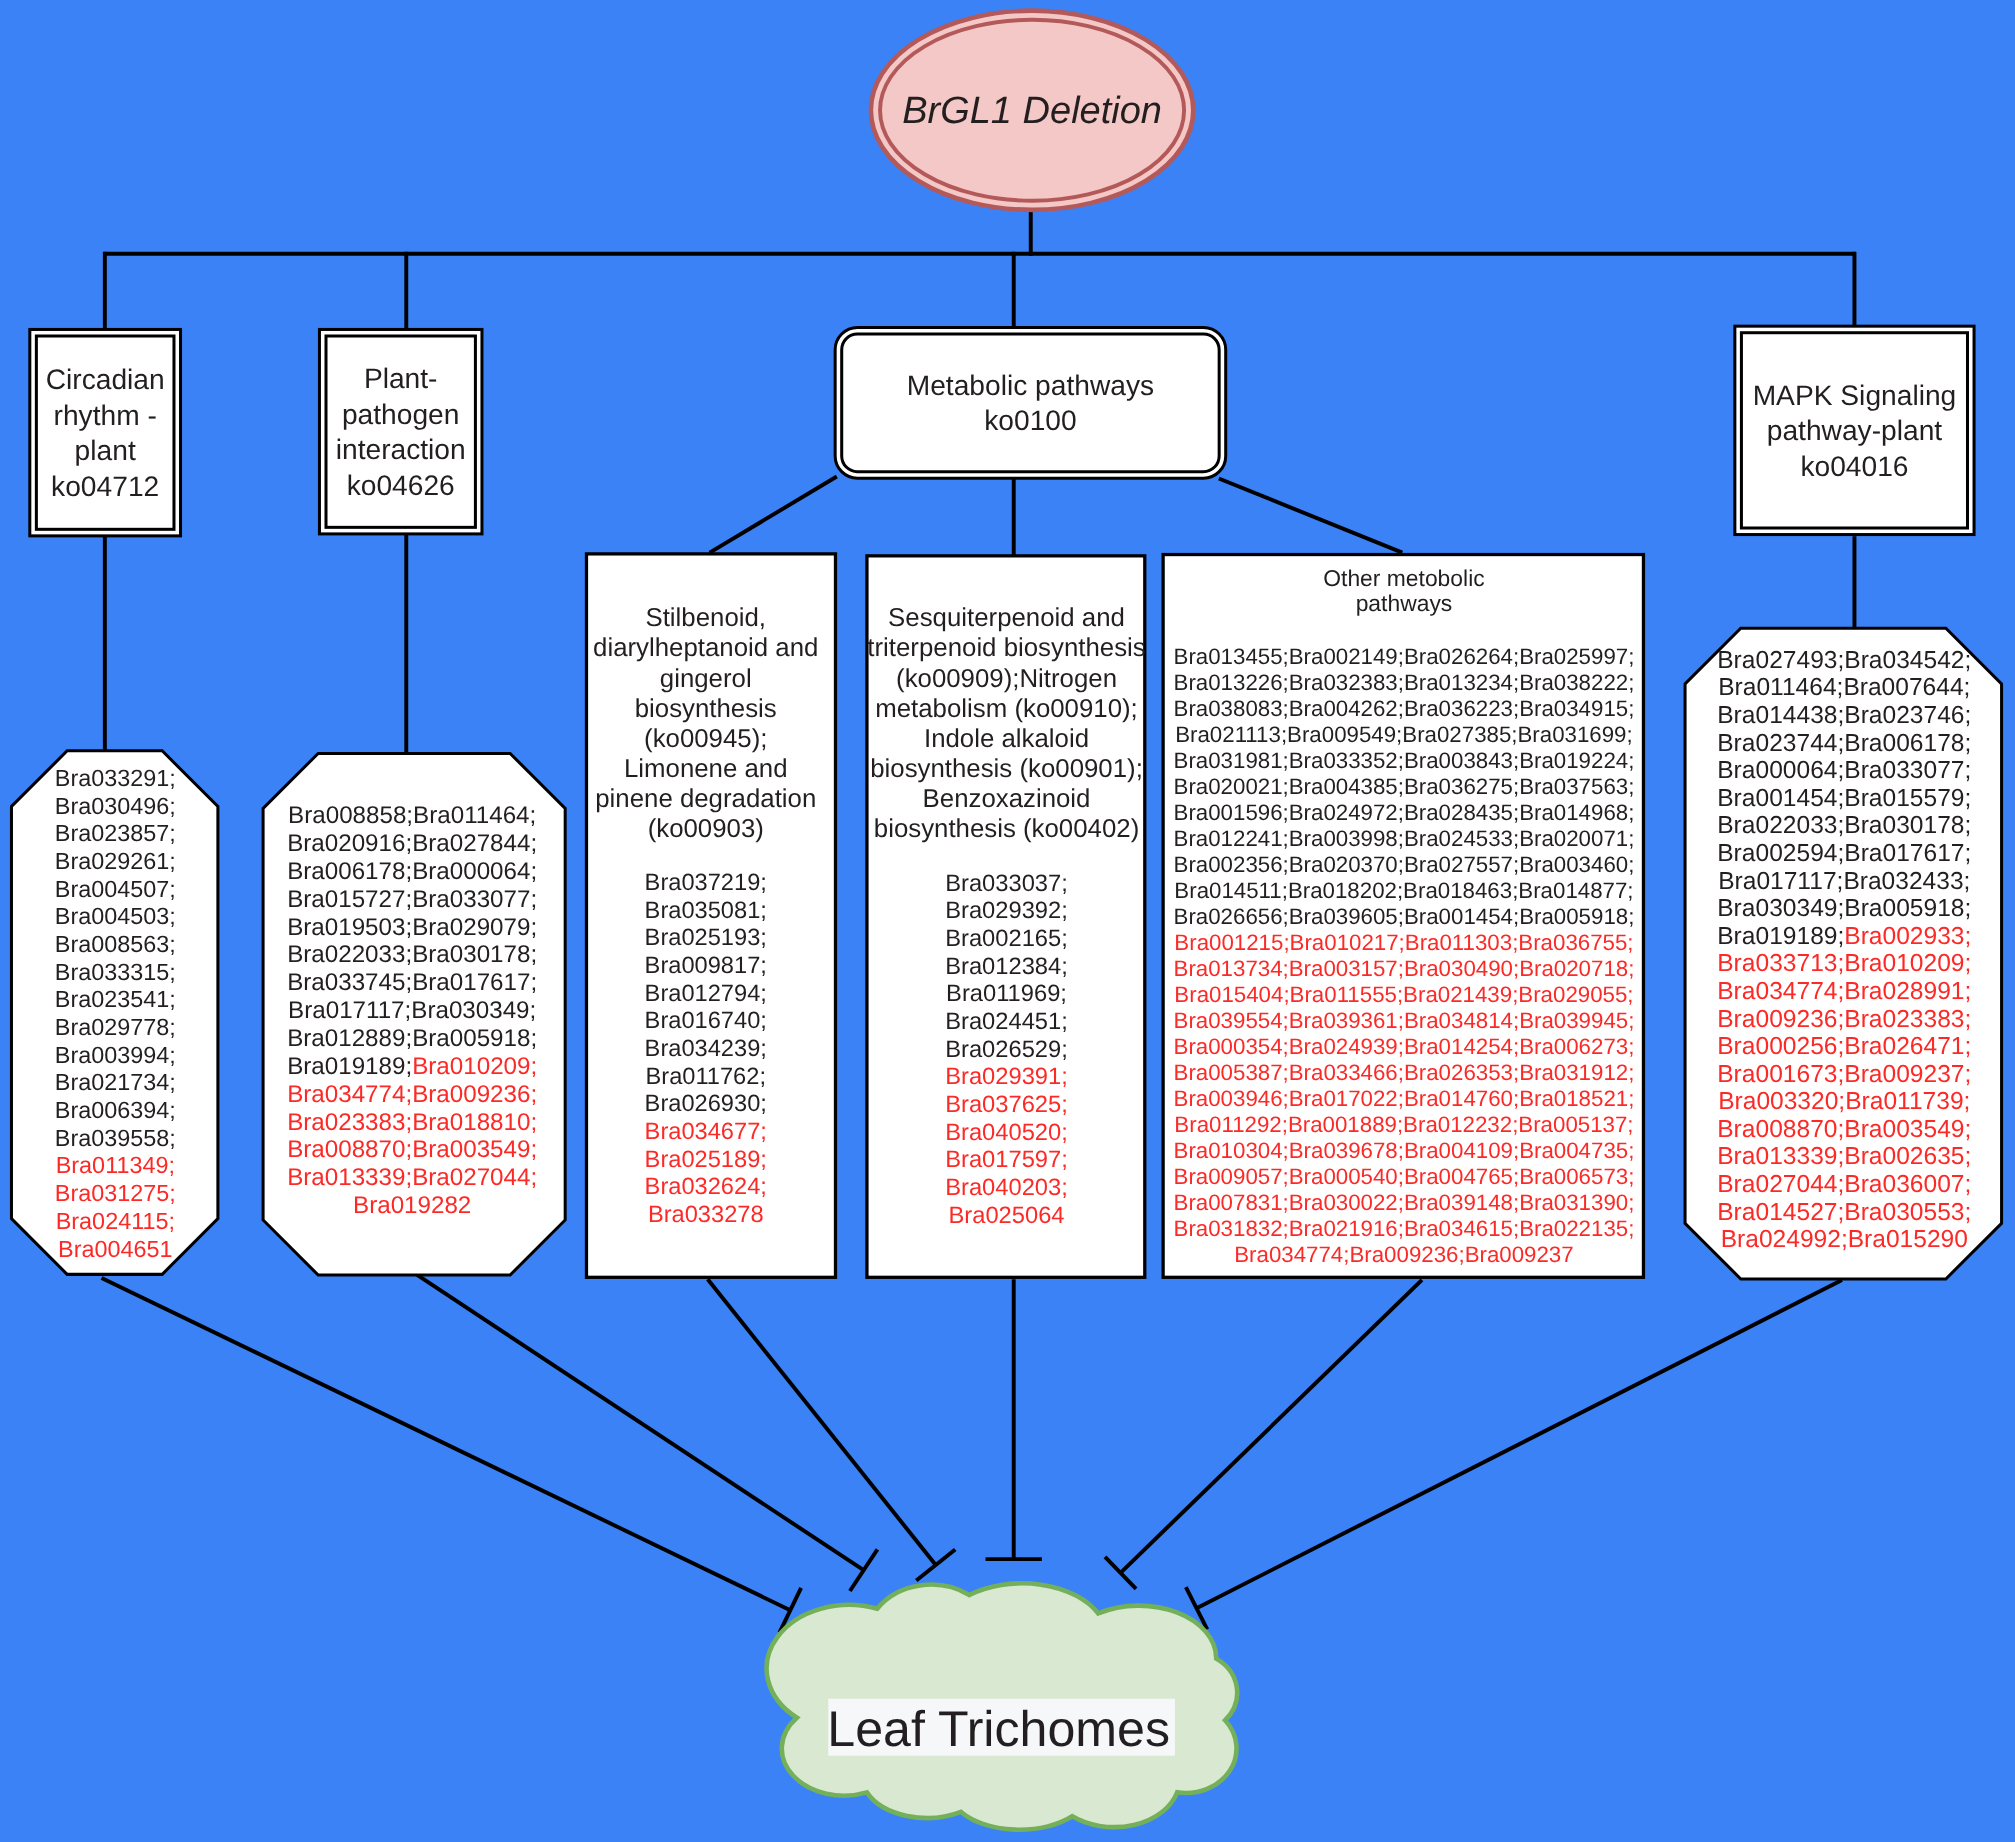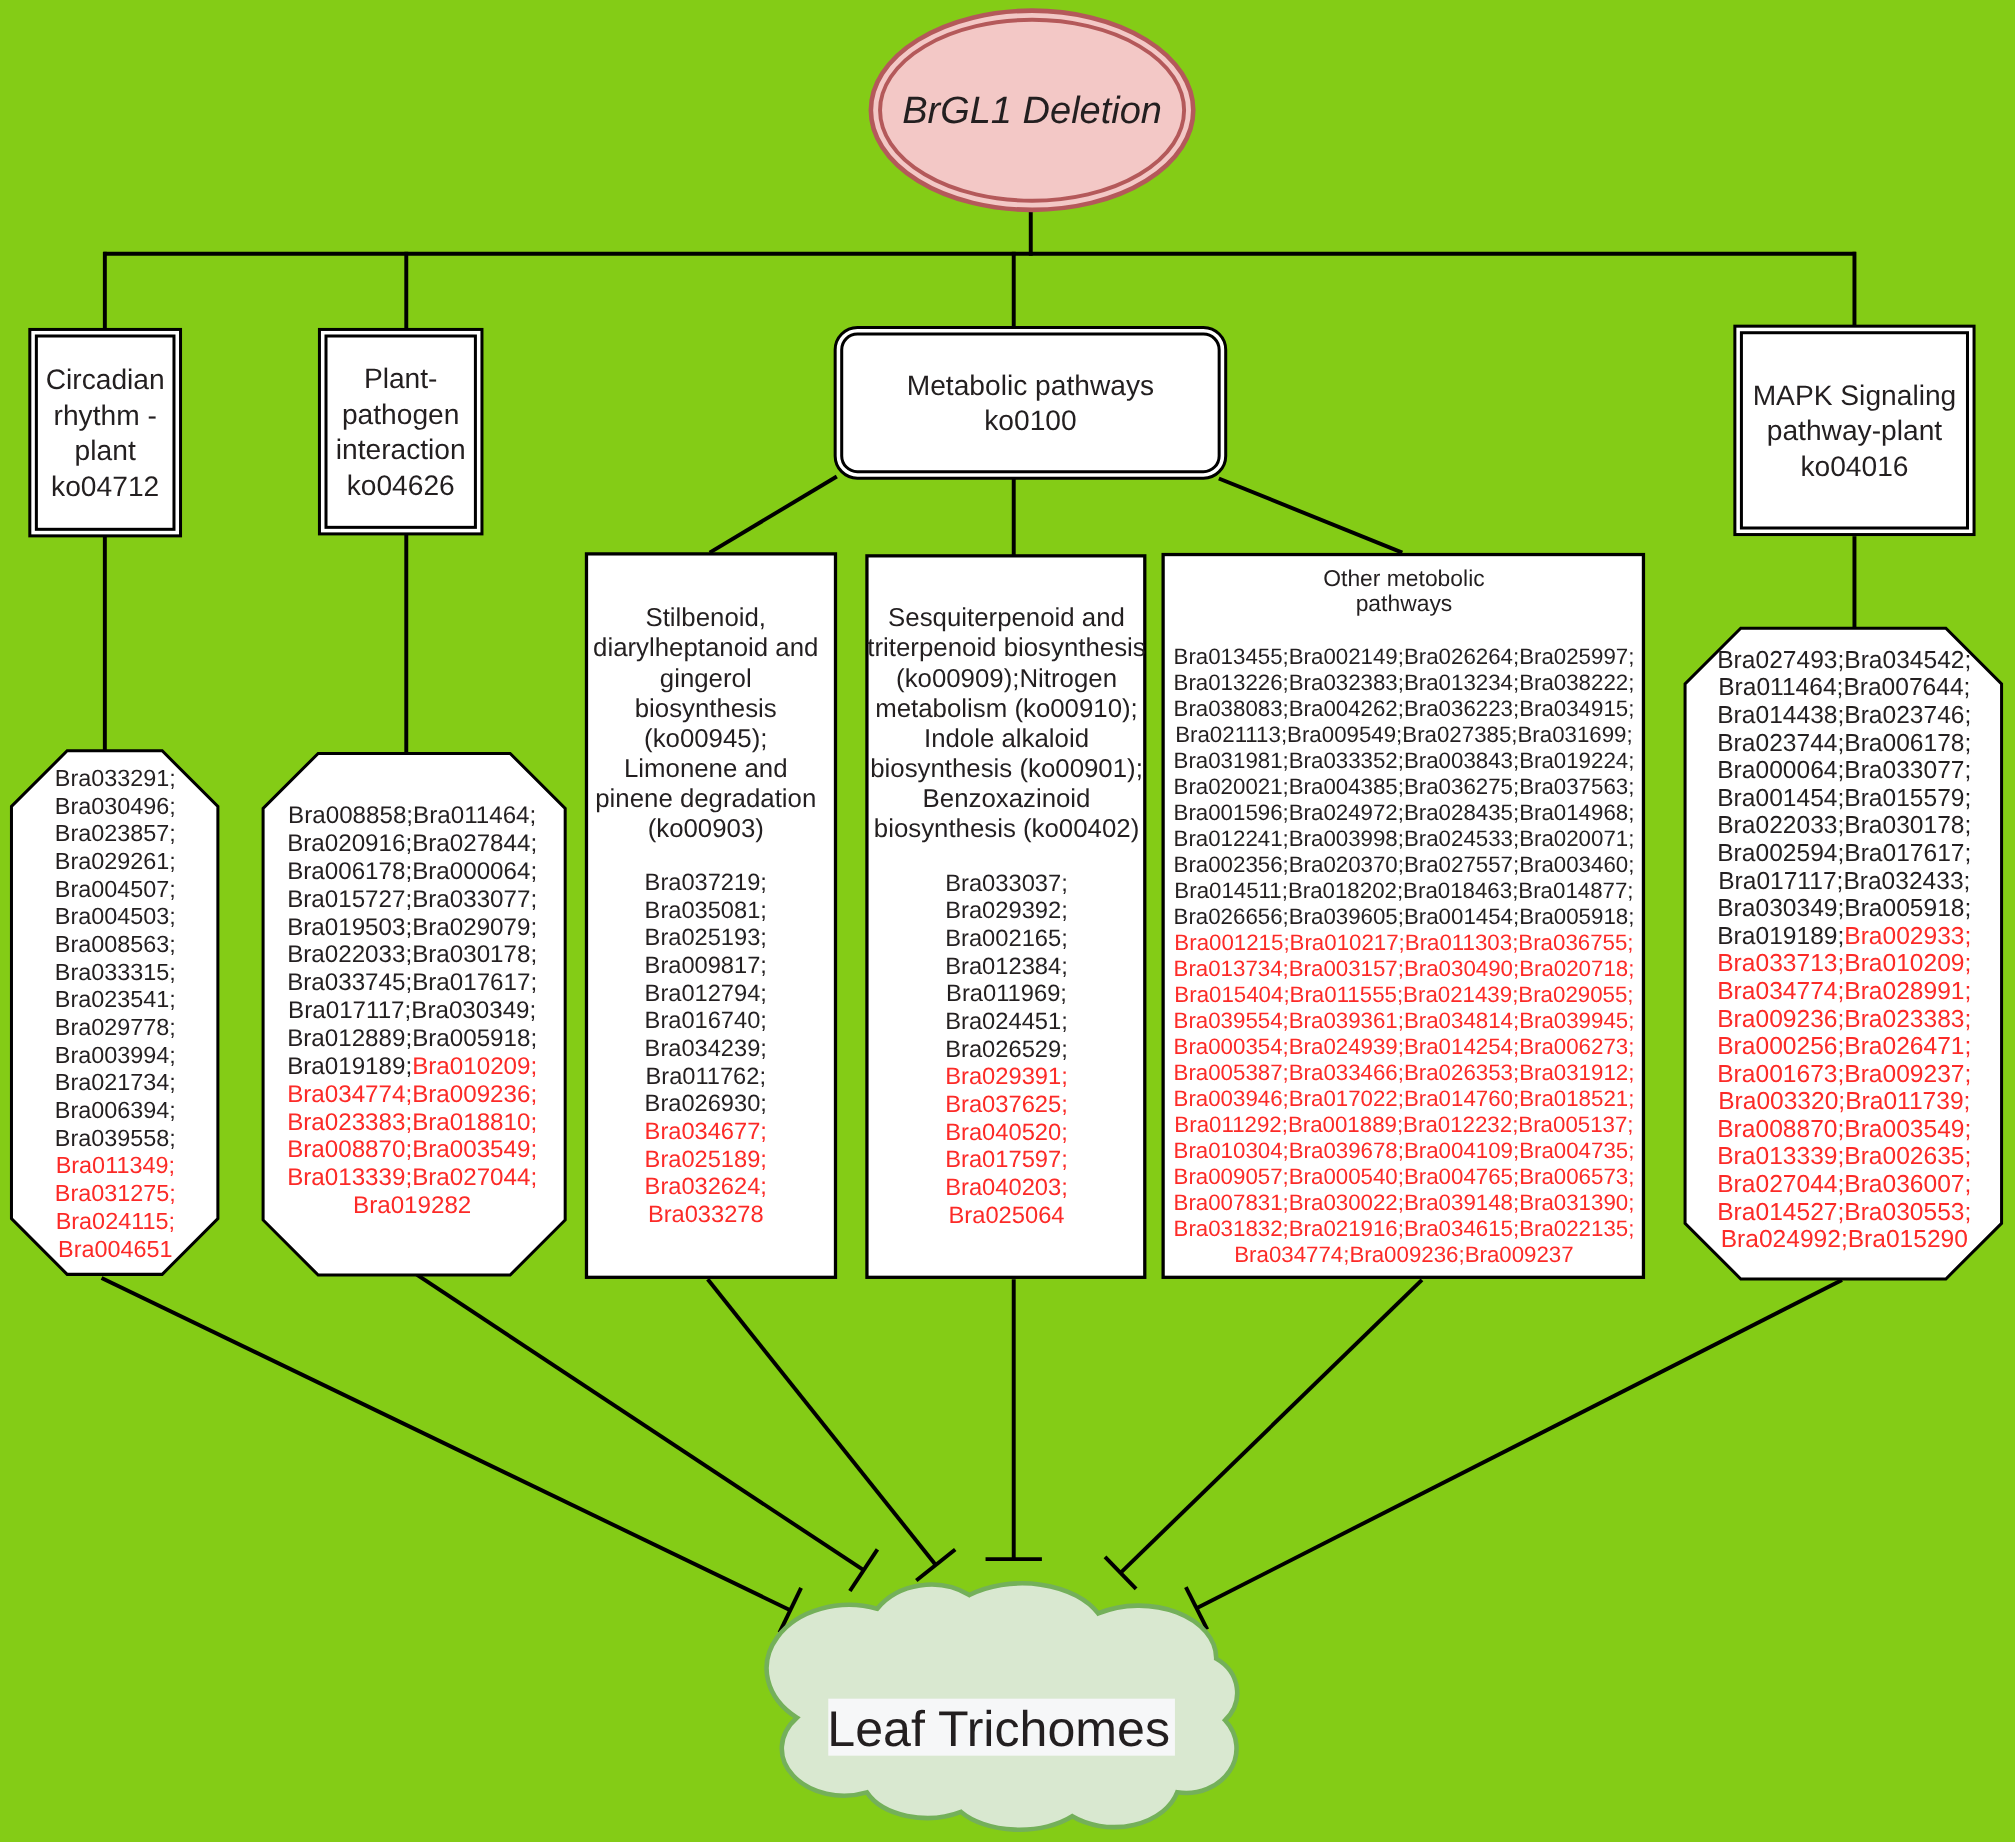--- a/index.html
+++ b/index.html
@@ -1,17 +1,17 @@
 <!DOCTYPE html>
 <html style="font-size:10.5px"><head>
 <meta charset="utf-8">
 <style>
   html,body{margin:0;padding:0;background:#ffffff;}
   body{width:2015px;height:1843px;overflow:hidden;font-family:"Liberation Sans",sans-serif;}
-  #stage{position:relative;width:2015px;height:1843px;background:#84cc16;}
+  #stage{position:relative;width:2015px;height:1843px;background:#3b82f6;}
   svg#root{position:absolute;left:0;top:0;display:block;}
   text{font-family:"Liberation Sans",sans-serif;-webkit-font-smoothing:antialiased;text-rendering:geometricPrecision;}
   tspan.k,text.k{fill:#231f20;}
   tspan.r,text.r{fill:#fc2a27;}
   .edge{stroke:#000;fill:none;stroke-width:6;stroke-linecap:butt;}
   .boxo{stroke:#000;fill:#fff;stroke-width:4.6;}
   .boxi{stroke:#000;fill:none;stroke-width:4.6;}
   .oct{stroke:#000;fill:#fff;stroke-width:4.6;stroke-linejoin:miter;}
   .plain{stroke:#000;fill:#fff;stroke-width:5;}
   .lbl{fill:#231f20;}

